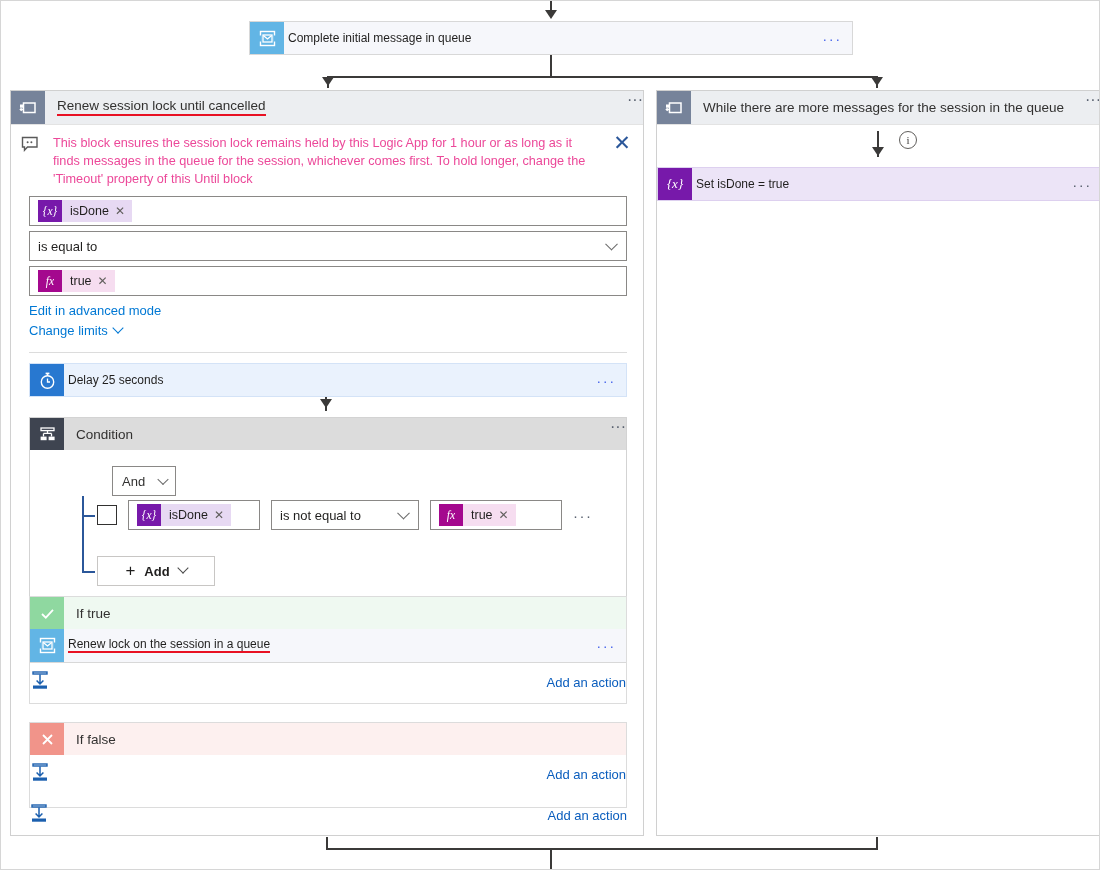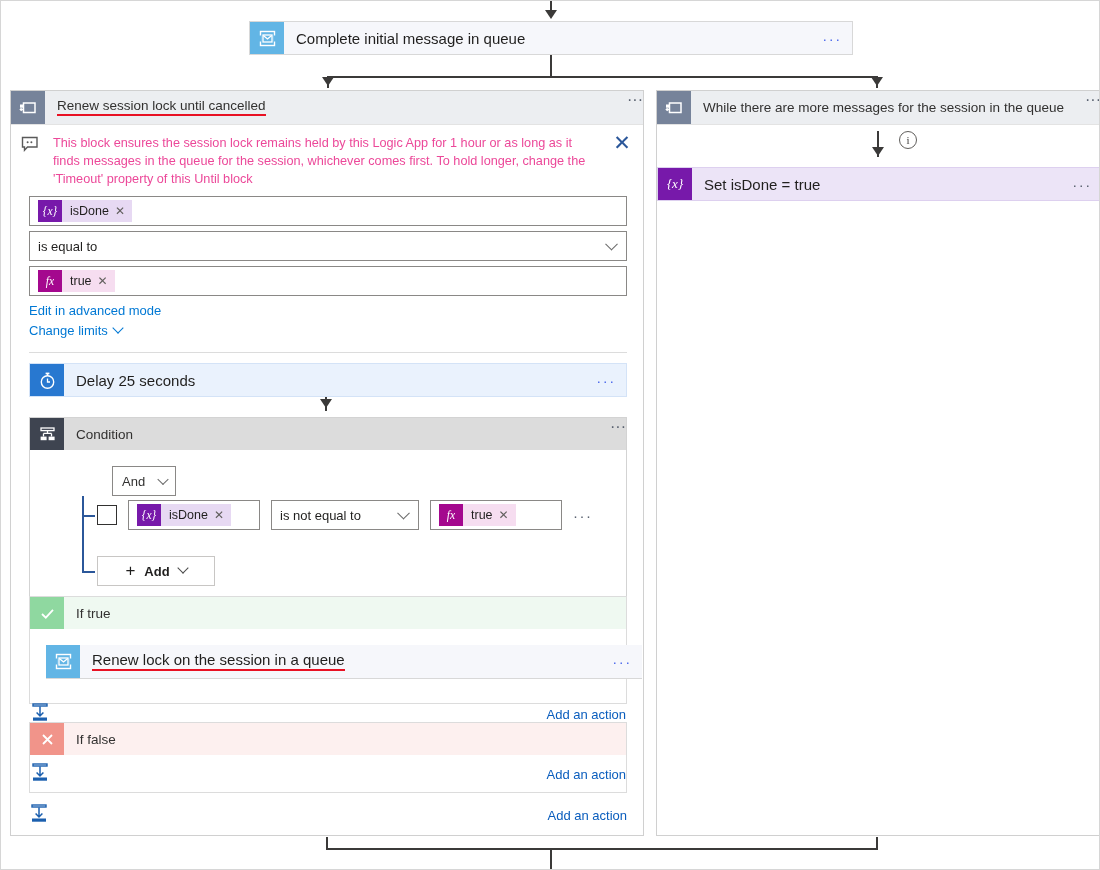--- a/index.html
+++ b/index.html
@@ -31,22 +31,22 @@
     width: 34px;
     min-width: 34px;
     display: flex;
     align-items: center;
     justify-content: center;
   }
   .node .title {
     flex: 1 1 auto;
     display: flex;
     align-items: center;
-    padding-left: 12px;
-    font-size: 15px;
+    padding-left: 4px;
+    font-size: 12px;
     color: #201f1e;
     white-space: nowrap;
     overflow: hidden;
   }
   .node .ellip {
     width: 34px;
     min-width: 30px;
     display: flex;
     align-items: center;
     justify-content: center;
@@ -409,21 +409,21 @@
     <div class="branch branch-true" style="left:18px; top:505px; width:598px; height:108px;">
       <div class="branch-head">
         <div class="bico">
           <svg width="17" height="17" viewBox="0 0 17 17" aria-hidden="true">
             <path d="M3 9 L6.8 12.6 L14 4.8" fill="none" stroke="#ffffff" stroke-width="1.8"></path>
           </svg>
         </div>
         <div class="btitle">If true</div>
       </div>
 
-      <div class="node" style="position:relative; left:0; top:0; width:596px; margin:16px; border-left:0; border-right:0; border-top:0;">
+      <div class="node" style="position:relative; left:0; top:0; width:596px; margin:0; border-left:0; border-right:0; border-top:0;">
         <div class="ico sb-ico">
           <svg width="19" height="19" viewBox="0 0 19 19" aria-hidden="true">
             <rect x="2.5" y="2.5" width="14" height="14" fill="none" stroke="#ffffff" stroke-width="1.4"></rect>
             <rect x="5" y="6" width="9" height="7" fill="none" stroke="#ffffff" stroke-width="1.3"></rect>
             <path d="M5.3 6.4 L9.5 10 L13.7 6.4" fill="none" stroke="#ffffff" stroke-width="1.3"></path>
             <rect x="0" y="6.5" width="3.2" height="6" fill="#62b5e5"></rect>
             <rect x="15.8" y="6.5" width="3.2" height="6" fill="#62b5e5"></rect>
           </svg>
         </div>
         <div class="title">
@@ -437,21 +437,21 @@
           <svg width="20" height="19" viewBox="0 0 20 19" aria-hidden="true">
             <rect x="3" y="1" width="14" height="2" fill="none" stroke="#1b5fae" stroke-width="1.4"></rect>
             <path d="M10 3.5 V12.4 M6.6 9.4 L10 13 L13.4 9.4" fill="none" stroke="#1b5fae" stroke-width="1.5"></path>
             <rect x="3" y="14.5" width="14" height="3.2" fill="#1b5fae"></rect>
           </svg>
         </span>
         <span>Add an action</span>
       </div>
     </div>
 
-    <div class="branch branch-false" style="left:18px; top:631px; width:598px; height:71px;">
+    <div class="branch branch-false" style="left:18px; top:631px; width:598px; height:86px;">
       <div class="branch-head">
         <div class="bico">
           <svg width="17" height="17" viewBox="0 0 17 17" aria-hidden="true">
             <path d="M4 4 L13 13 M13 4 L4 13" fill="none" stroke="#ffffff" stroke-width="1.8"></path>
           </svg>
         </div>
         <div class="btitle">If false</div>
       </div>
       <div class="addaction" style="height:38px;">
         <span>

